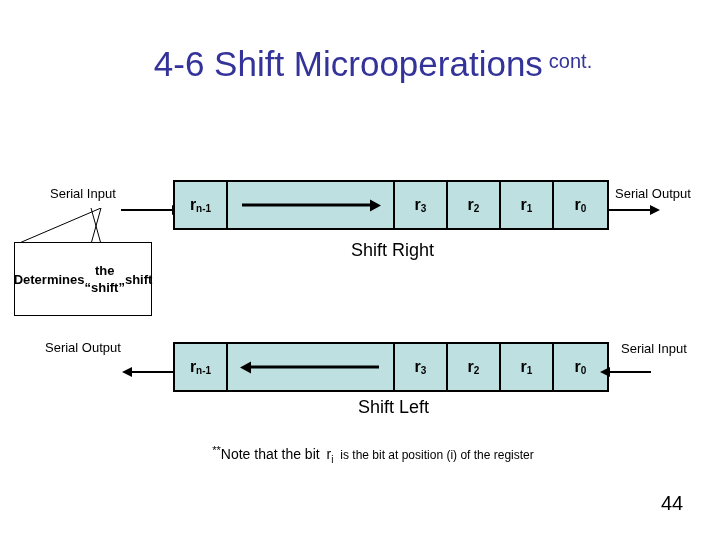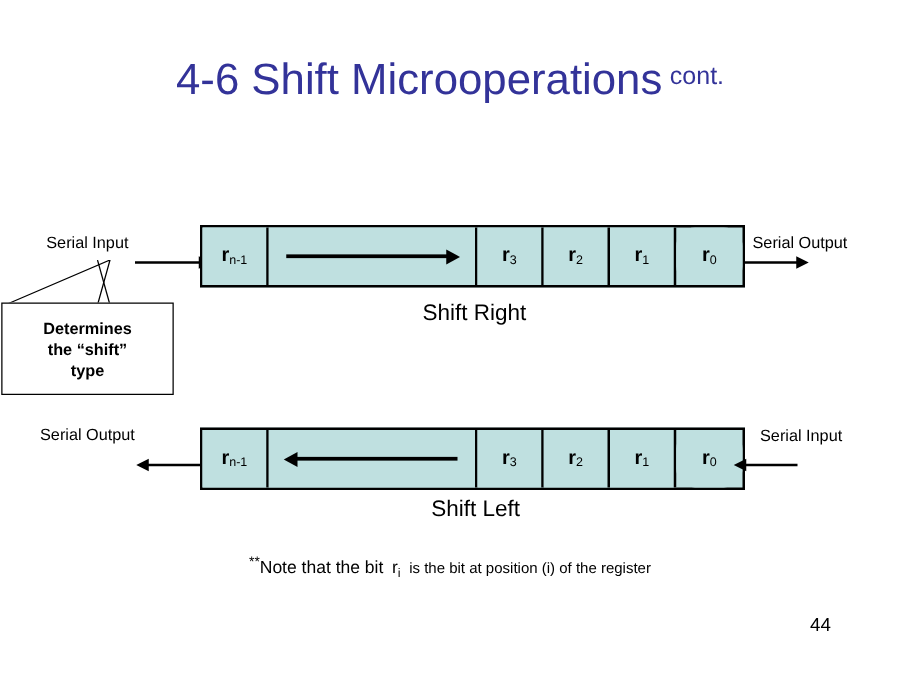--- a/index.html
+++ b/index.html
@@ -9,21 +9,21 @@
   body {
     width: 720px;
     height: 540px;
     background: #ffffff;
     font-family: "Liberation Sans", sans-serif;
     overflow: hidden;
     position: relative;
   }
   .slide {
     position: absolute;
-    left: 0; top: 0;
+    left: 13px; top: 0;
     width: 604px;
     height: 540px;
   }
 
   
   .title {
     position: absolute;
     left: 0;
     top: 44px;
     width: 720px;
@@ -67,21 +67,21 @@
   .cell.narrow { width: 53px; }
   .cell.wide   { width: 167px; }
 
   .cell .lbl {
     font-size: 16px;
     font-weight: bold;
     line-height: 1;
   }
   .cell .lbl sub {
     font-size: 10px;
-    font-weight: normal;
+    font-weight: bold;
     vertical-align: -2px;
   }
 
   
   .inner-arrow {
     position: absolute;
     top: 50%;
     transform: translateY(-50%);
     height: 3px;
     background: #000;
@@ -166,21 +166,21 @@
   .callout {
     position: absolute;
     left: 1px;
     top: 242px;
     width: 138px;
     height: 74px;
     border: 1px solid #000;
     background: #ffffff;
     box-sizing: border-box;
     display: flex;
-    flex-direction: column;
+    flex-direction: row;
     align-items: center;
     justify-content: center;
     font-size: 13px;
     font-weight: bold;
     line-height: 17px;
     color: #000;
     text-align: center;
     z-index: 3;
   }
   .callout-tail {
@@ -207,21 +207,21 @@
   .footnote .stars { font-size: 11px; vertical-align: 5px; }
   .footnote .ri { margin: 0 3px; }
   .footnote .ri sub { font-size: 10px; }
   .footnote .pos { font-size: 12px; }
 
   
   .page-number {
     position: absolute;
     left: 648px;
     top: 492px;
-    font-size: 15px;
+    font-size: 20px;
     color: #000;
   }
 </style>
 </head>
 <body>
 
 <div class="slide">
 
   <div class="title">
     <span>4-6 Shift Microoperations</span><span class="cont">cont.</span>
@@ -263,21 +263,21 @@
 
   <div class="shift-caption cap-right">Shift Right</div>
 
   <svg class="callout-tail" viewBox="0 0 140 42" xmlns="http://www.w3.org/2000/svg">
     <polygon points="88,0 78,36 4,36" fill="#ffffff" stroke="#000000" stroke-width="1"></polygon>
     <line x1="78" y1="0" x2="88" y2="36" stroke="#000000" stroke-width="1"></line>
   </svg>
   <div class="callout">
     <div>Determines</div>
     <div>the “shift”</div>
-    <div>type</div>
+    <div>shift</div>
   </div>
 
   <div class="side-label lbl-serial-output-bot">Serial Output</div>
 
   <div class="conn conn-bot-out">
     <span class="head l"></span>
   </div>
 
   <div class="register bottom">
     <div class="cell narrow">

